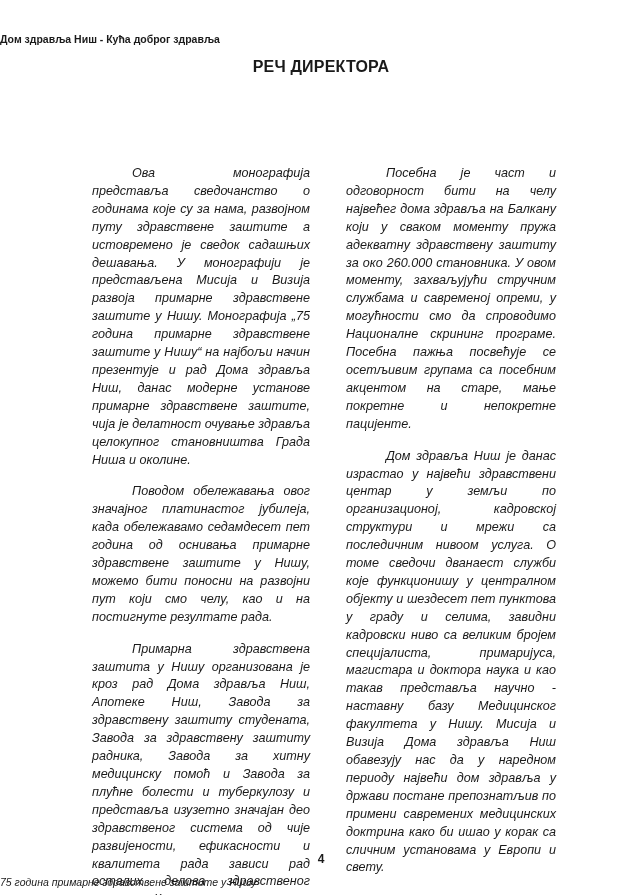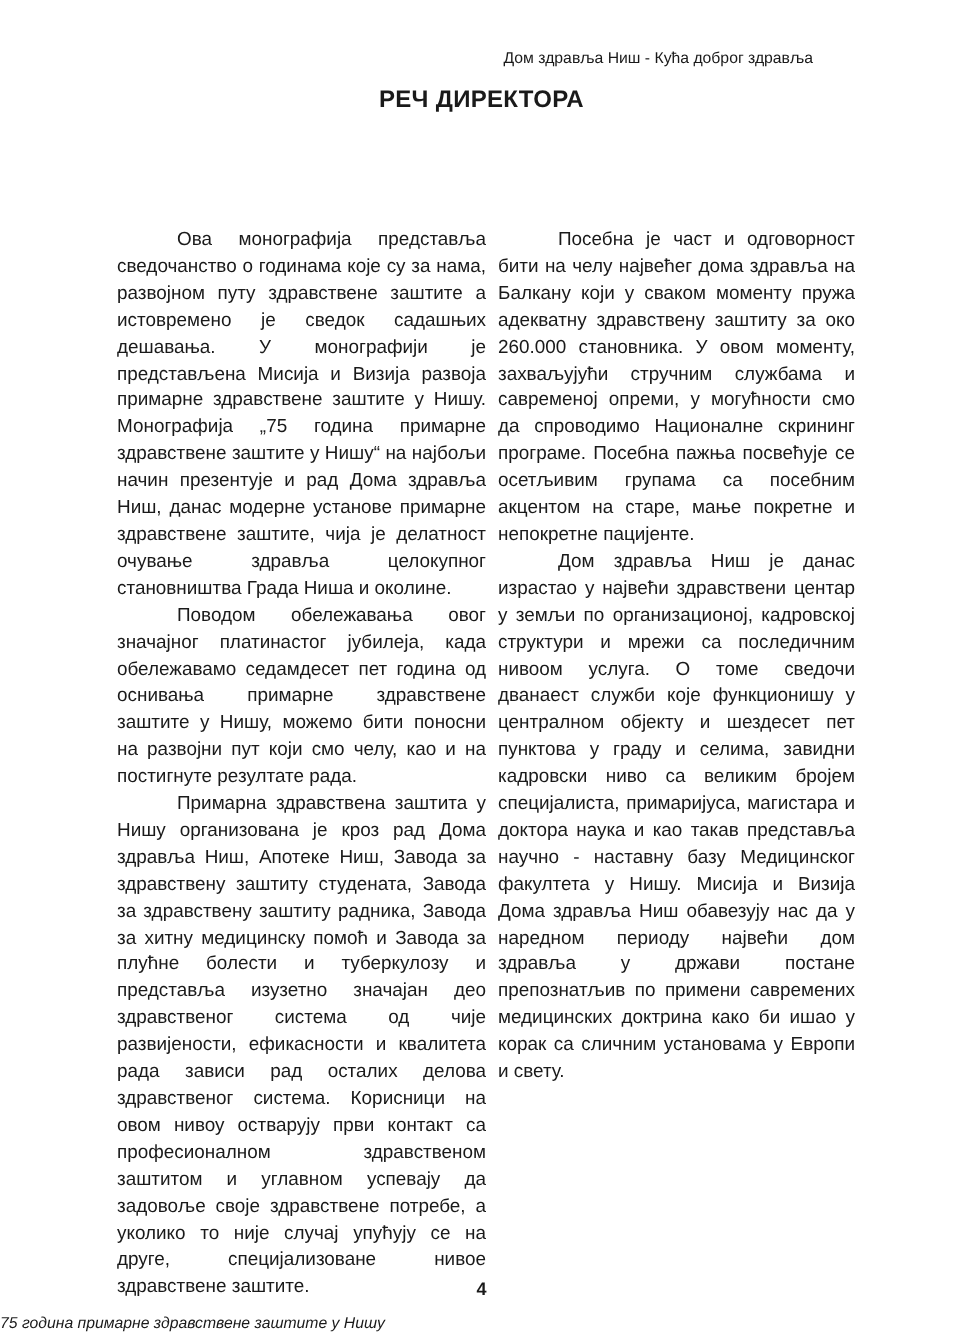--- a/index.html
+++ b/index.html
@@ -1,33 +1,33 @@
 <!DOCTYPE html>
 <html><head>
 <meta charset="utf-8">
 <style>
   html, body { margin: 0; padding: 0; background: #ffffff; }
   body { width: 642px; height: 895px; position: relative; overflow: hidden; color: #1a1a1a; }
   .running-header {
-    position: absolute; top: 33px; left: 0; width: 542px; text-align: right;
-    font-family: "Liberation Sans", sans-serif; font-size: 10.5px; color: #1a1a1a;
+    position: absolute; top: 33px; left: 0; width: 542px; text-align: left;
+    font-family: "Liberation Sans", sans-serif; font-size: 10.5px; color: #1a1a1a; font-weight: bold;
   }
   .title {
     position: absolute; top: 58px; left: 0; width: 642px; text-align: center;
     font-family: "Liberation Sans", sans-serif; font-size: 16px; font-weight: bold; color: #1a1a1a;
     letter-spacing: 0.2px;
   }
   .col {
     position: absolute; top: 151px; width: 246px;
     font-family: "Liberation Sans", sans-serif; font-size: 12.6px; line-height: 17.9px;
     text-align: justify; color: #1a1a1a;
   }
   .col.left { left: 78px; }
   .col.right { left: 332px; width: 238px; }
-  .col p { margin: 0; text-indent: 40px; hyphens: none; }
+  .col p { margin: 14px; text-indent: 40px; hyphens: none; font-style: italic; }
   .page-number {
     position: absolute; top: 852px; left: 0; width: 642px; text-align: center;
     font-family: "Liberation Sans", sans-serif; font-size: 12px; font-weight: bold; color: #1a1a1a;
   }
   .running-footer {
     position: absolute; top: 876px; left: 0; width: 642px; text-align: left;
     font-family: "Liberation Sans", sans-serif; font-size: 10.5px; font-style: italic; color: #1a1a1a;
   }
 </style>
 </head>

